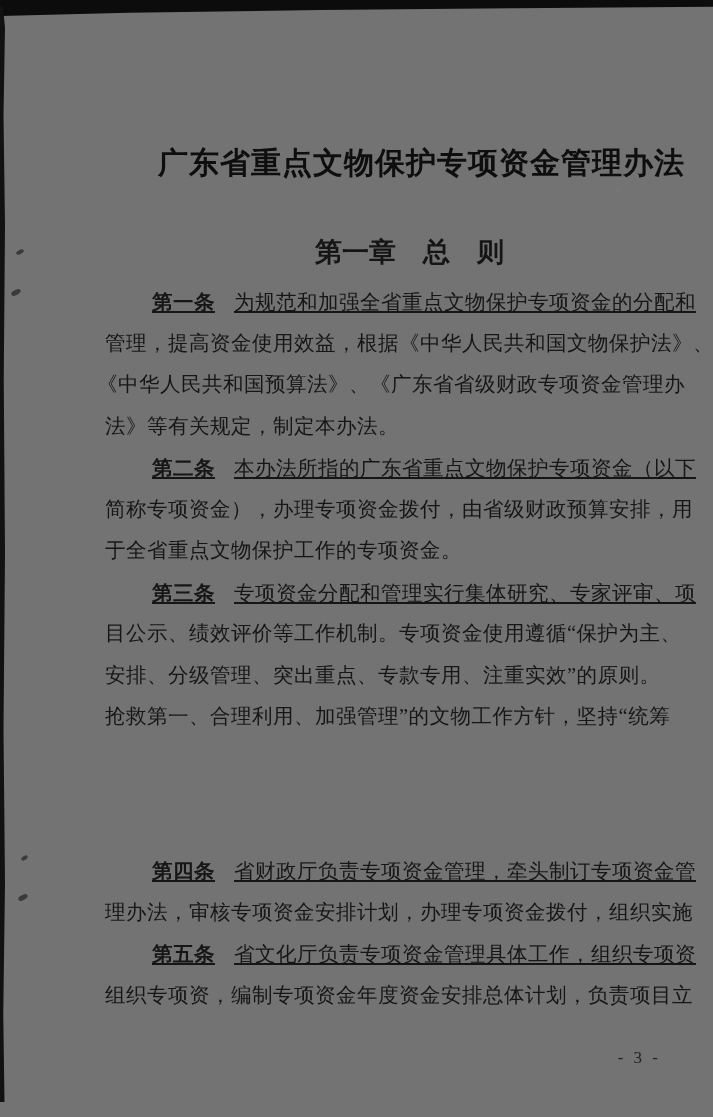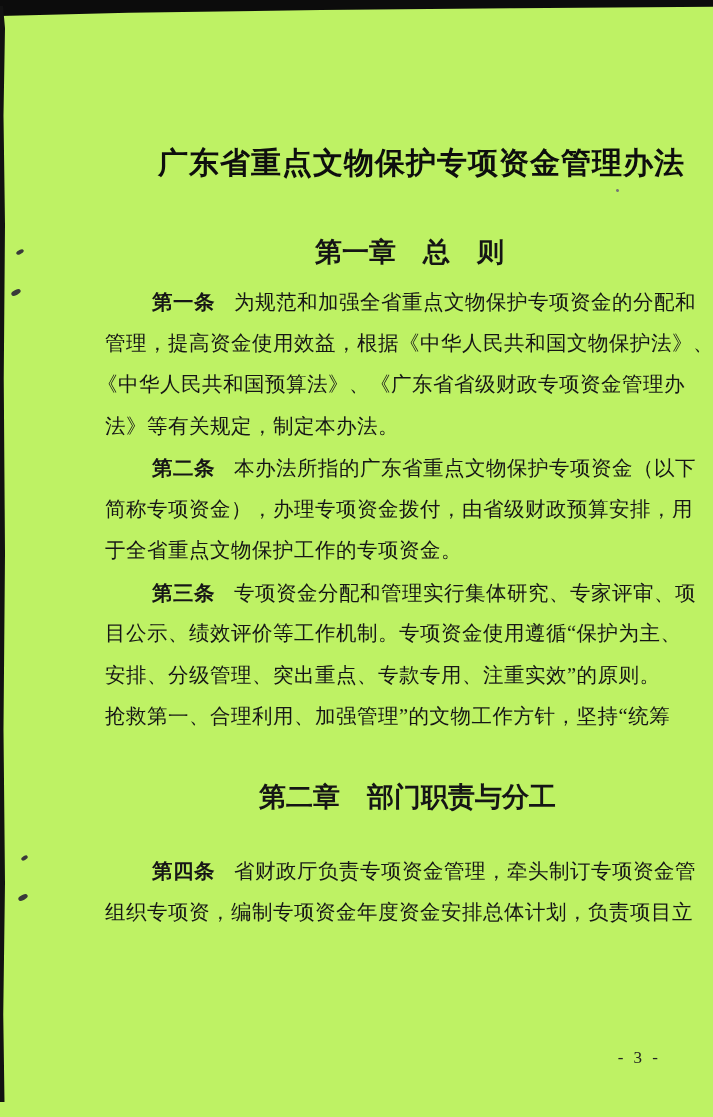--- a/index.html
+++ b/index.html
@@ -5,21 +5,21 @@
   html, body { margin: 0; padding: 0; }
   body {
     width: 713px; height: 1117px;
     background: #ffffff;
     overflow: hidden;
     font-family: "Liberation Serif", serif;
   }
   .page {
     position: relative;
     width: 713px; height: 1117px;
-    background: #bef264;
+    background: #737373;
     color: #1a1a1a;
   }
   
   .scan-top {
     position: absolute; top: 0; left: 0;
     width: 713px; height: 16px;
     background: #0c0c0c;
     clip-path: polygon(0 0, 100% 0, 100% 42%, 72% 52%, 45% 62%, 18% 80%, 0 100%);
   }
   .scan-left {
@@ -69,21 +69,21 @@
 
   .line {
     height: 41.5px; line-height: 41.5px;
     font-size: 20.5px;
     letter-spacing: 0.5px;
     text-align: justify;
     text-align-last: justify;
     white-space: nowrap;
     color: #161616;
   }
-  .line.start { text-indent: 47px; }
+  .line.start { text-indent: 47px; text-decoration: underline; }
   .line.last { text-align-last: left; }
   .line.hang { margin-left: -8px; width: 551px; }
 
   .lbl {
     font-weight: bold;
     font-family: "Liberation Sans", sans-serif;
     margin-right: 19px;
   }
 
   .page-number {
@@ -128,29 +128,30 @@
 
     <div>
       <div class="line start"><span class="lbl">第三条</span><span>专项资金分配和管理实行集体研究、专家评审、项</span></div>
       <div class="line">目公示、绩效评价等工作机制。专项资金使用遵循“保护为主、</div>
       <div class="line last">安排、分级管理、突出重点、专款专用、注重实效”的原则。</div>
       <div class="line">抢救第一、合理利用、加强管理”的文物工作方针，坚持“统筹</div>
     </div>
 
   </div>
 
-  <div class="ch-heading ch-2">第二章　部门职责与分工</div>
 
   <div class="text-block block-2">
 
     <div>
       <div class="line start"><span class="lbl">第四条</span><span>省财政厅负责专项资金管理，牵头制订专项资金管</span></div>
+      <div class="line">理办法，审核专项资金安排计划，办理专项资金拨付，组织实施</div>
     </div>
 
     <div>
+      <div class="line start"><span class="lbl">第五条</span><span>省文化厅负责专项资金管理具体工作，组织专项资</span></div>
       <div class="line">组织专项资，编制专项资金年度资金安排总体计划，负责项目立</div>
     </div>
 
   </div>
 
   <div class="page-number">- 3 -</div>
 
 </div>
 
 </body></html>

